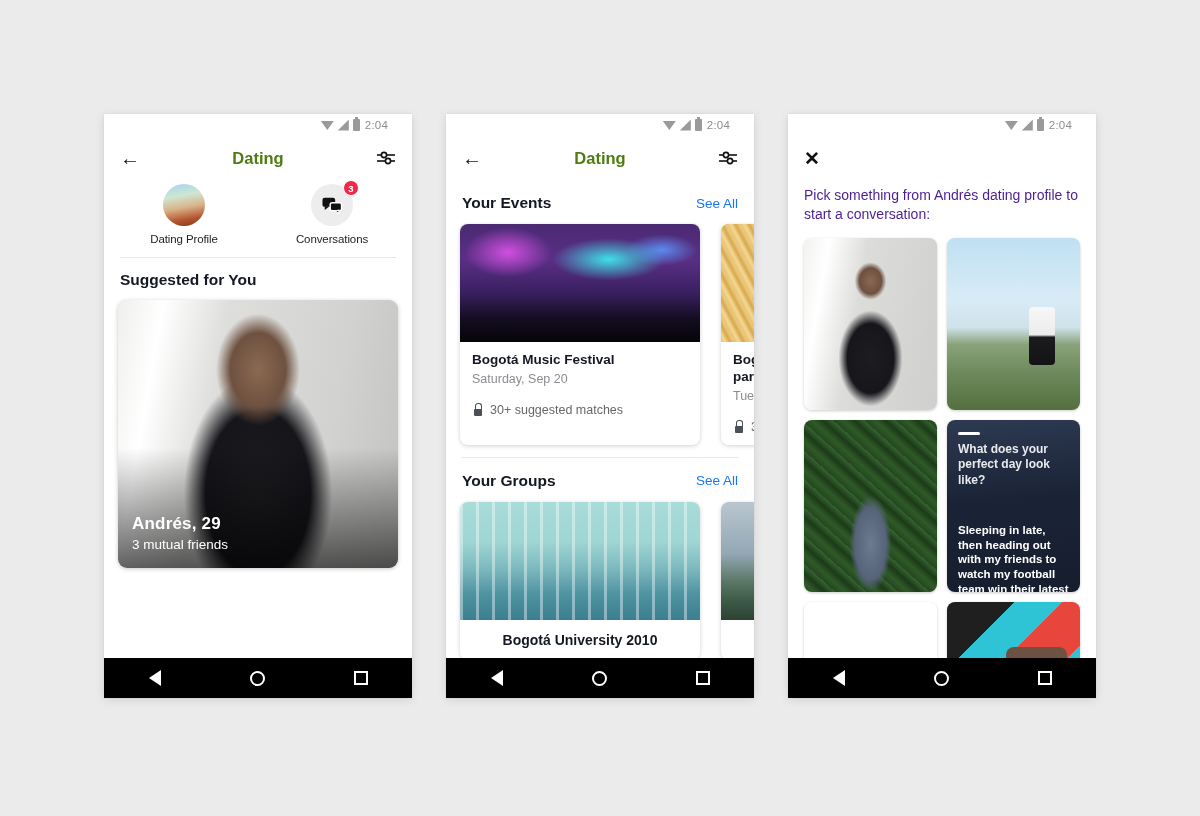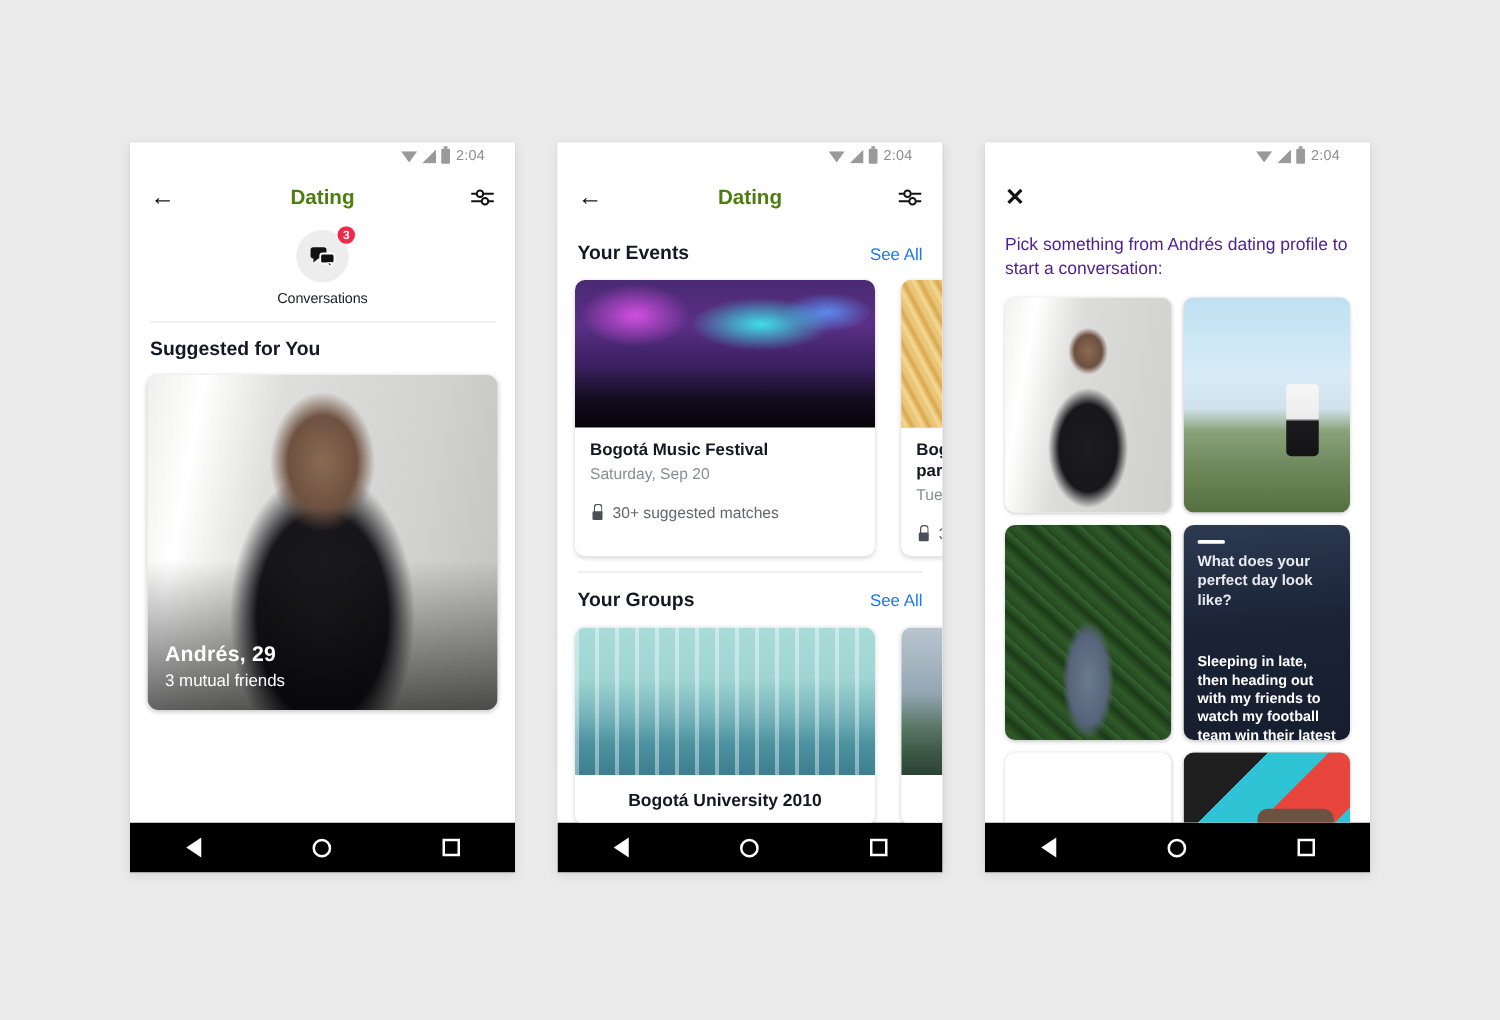--- a/index.html
+++ b/index.html
@@ -290,20 +290,24 @@
             <line x1="11" y1="5" x2="19" y2="5" stroke="#111" stroke-width="1.6"></line>
             <line x1="1" y1="11" x2="9" y2="11" stroke="#111" stroke-width="1.6"></line>
             <circle cx="12" cy="11" r="2.6" fill="none" stroke="#111" stroke-width="1.6"></circle>
             <line x1="15" y1="11" x2="19" y2="11" stroke="#111" stroke-width="1.6"></line>
           </svg>
         </div>
       </div>
 
       <div class="shortcuts">
         <div class="shortcut">
+          <div class="sc-circle sc-avatar"></div>
+          <div class="sc-label">Dating Profile</div>
+        </div>
+        <div class="shortcut">
           <div class="sc-circle">
             <svg viewBox="0 0 24 22" width="22" height="20">
               <rect x="1.5" y="3" width="14" height="10" rx="2.4" fill="#111"></rect>
               <path d="M4 12 l0 4.4 l4.6-3.6 z" fill="#111"></path>
               <rect x="10" y="8.6" width="12.5" height="8.8" rx="2.2" fill="#111" stroke="#fff" stroke-width="1.6"></rect>
               <path d="M19.6 16.6 l0 4 l-4.2-3.3 z" fill="#111" stroke="#fff" stroke-width="1.2"></path>
             </svg>
             <div class="count-badge">3</div>
           </div>
           <div class="sc-label">Conversations</div>

